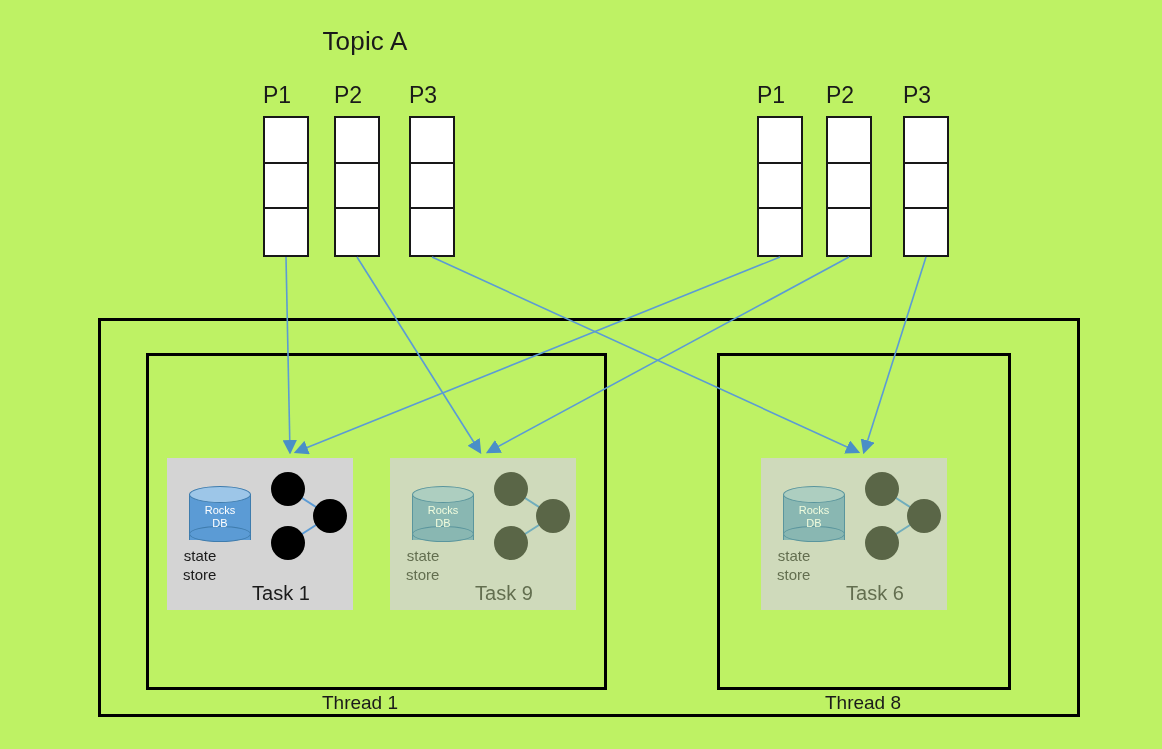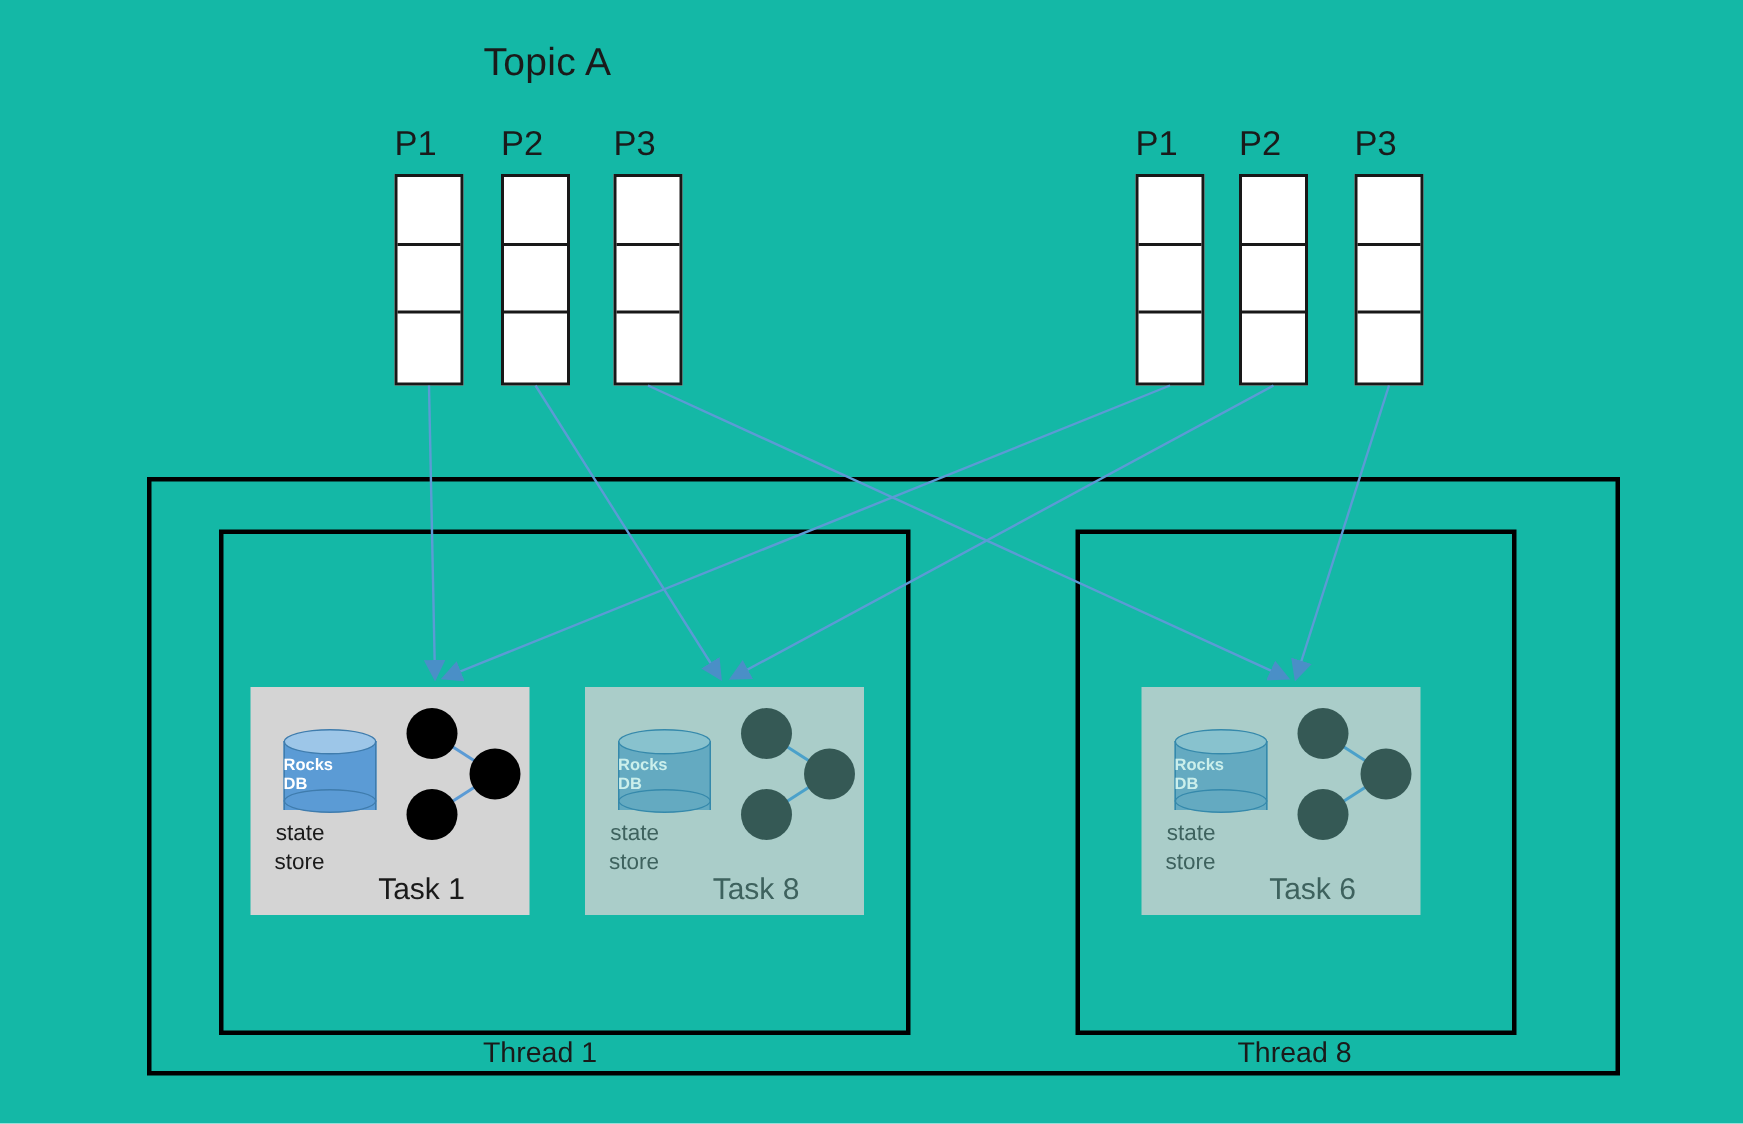--- a/index.html
+++ b/index.html
@@ -8,21 +8,21 @@
     background: #ffffff;
   }
   body {
     font-family: "Liberation Sans", sans-serif;
     color: #000000;
   }
   #canvas {
     position: relative;
     width: 1162px;
     height: 749px;
-    background: #14b8a6;
+    background: #bef264;
     overflow: hidden;
   }
 
   
   .topic-title {
     position: absolute;
     font-size: 26px;
     color: #1a1a1a;
     text-align: center;
     white-space: nowrap;
@@ -127,26 +127,25 @@
     width: 62px; height: 17px;
     background: #9dc6e8;
     border: 1px solid #3f7cad;
     border-radius: 50%;
     box-sizing: border-box;
   }
   .cylinder .label {
     position: absolute;
     left: 0; top: 18px;
     width: 62px;
-    text-align: left;
+    text-align: center;
     color: #ffffff;
     font-size: 11px;
     line-height: 13px;
     z-index: 3;
-    font-weight: bold;
   }
 
   
   .topology { position: absolute; left: 98px; top: 0px; width: 88px; height: 115px; }
   .node {
     position: absolute;
     width: 34px; height: 34px;
     border-radius: 50%;
     background: #000000;
   }
@@ -289,21 +288,21 @@
         <line x1="23" y1="85" x2="65" y2="58" stroke="#5b9bd5" stroke-width="2"></line>
       </svg>
       <div class="node node-a"></div>
       <div class="node node-b"></div>
       <div class="node node-c"></div>
     </div>
     <div class="state-store">
       <div>state</div>
       <div>store</div>
     </div>
-    <div class="task-name">Task 8</div>
+    <div class="task-name">Task 9</div>
   </div>
 
   <div class="task faded" id="task-3">
     <div class="cylinder">
       <div class="body"></div>
       <div class="bottom"></div>
       <div class="top"></div>
       <div class="label">
         <div>Rocks</div>
         <div>DB</div>

